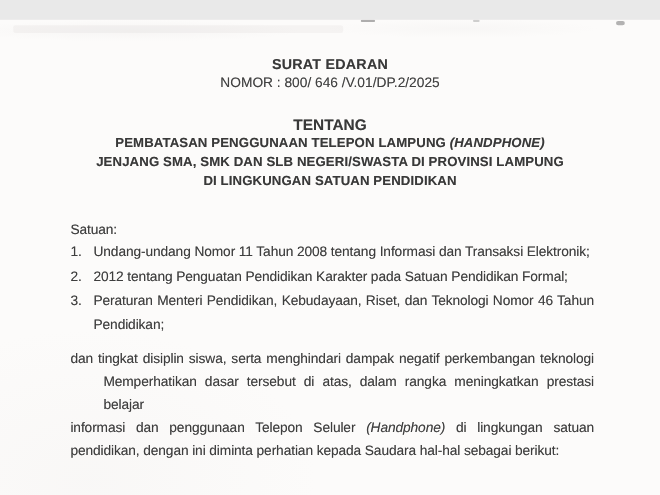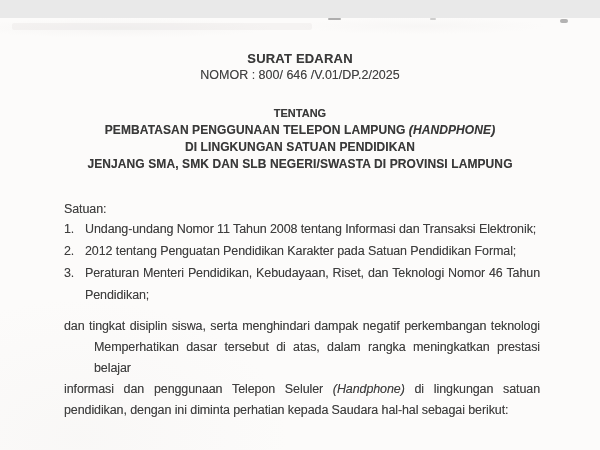--- a/index.html
+++ b/index.html
@@ -19,21 +19,21 @@
   }
   .speck{position:absolute;border-radius:2px;}
   .speck-1{left:328px;top:0;width:13px;height:2px;background:rgba(110,110,110,.55);}
   .speck-2{left:430px;top:0;width:6px;height:2px;background:rgba(140,140,140,.40);}
   .speck-3{left:560px;top:1px;width:8px;height:4px;background:rgba(105,105,105,.50);}
   .speck-4{left:12px;top:5px;width:300px;height:7px;background:rgba(185,180,180,.10);}
 
   .heading{padding-top:33px;text-align:center;}
   .doc-type{font-size:13px;font-weight:700;line-height:16px;letter-spacing:.2px;color:#393939;}
   .doc-number{font-size:12.5px;line-height:17px;color:#424242;}
-  .about{font-size:11px;font-weight:700;line-height:17px;margin-top:21px;color:#393939;}
+  .about{font-size:14px;font-weight:700;line-height:17px;margin-top:21px;color:#393939;}
   .subject-line{font-size:12px;font-weight:700;line-height:17px;letter-spacing:.1px;color:#393939;}
   .em{font-style:italic;}
 
   .body{margin:27px 60px 0 64px;font-size:12.5px;letter-spacing:-0.1px;}
   .dasar{line-height:18px;}
   .li,.point{display:flex;line-height:22px;}
   .num{width:21px;flex:none;}
   .litext,.ptext{flex:1;min-width:0;}
   .stretch{text-align:justify;text-align-last:justify;}
   .para{margin-top:10px;}
@@ -49,22 +49,22 @@
   <div class="speck speck-1"></div>
   <div class="speck speck-2"></div>
   <div class="speck speck-3"></div>
 
   <div class="heading">
     <div class="doc-type">SURAT EDARAN</div>
     <div class="doc-number">NOMOR : 800/ 646 /V.01/DP.2/2025</div>
     <div class="about">TENTANG</div>
     <div class="subject">
       <div class="subject-line"><span>PEMBATASAN PENGGUNAAN TELEPON LAMPUNG </span><span class="em">(HANDPHONE)</span></div>
+      <div class="subject-line">JENJANG SMA, SMK DAN SLB NEGERI/SWASTA DI PROVINSI LAMPUNG</div>
       <div class="subject-line">DI LINGKUNGAN SATUAN PENDIDIKAN</div>
-      <div class="subject-line">JENJANG SMA, SMK DAN SLB NEGERI/SWASTA DI PROVINSI LAMPUNG</div>
     </div>
   </div>
 
   <div class="body">
     <div class="dasar">Satuan:</div>
 
     <div class="list">
       <div class="li">
         <div class="num">1.</div>
         <div class="litext">

